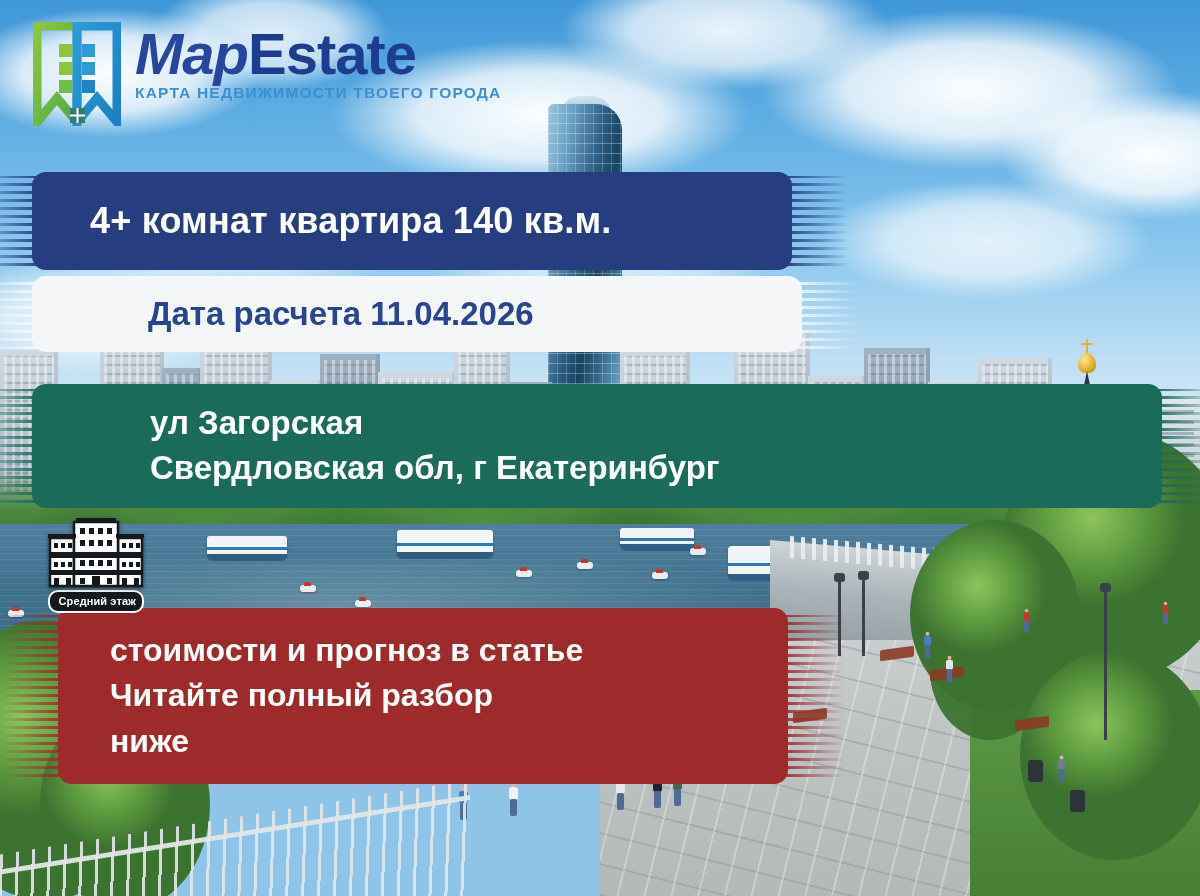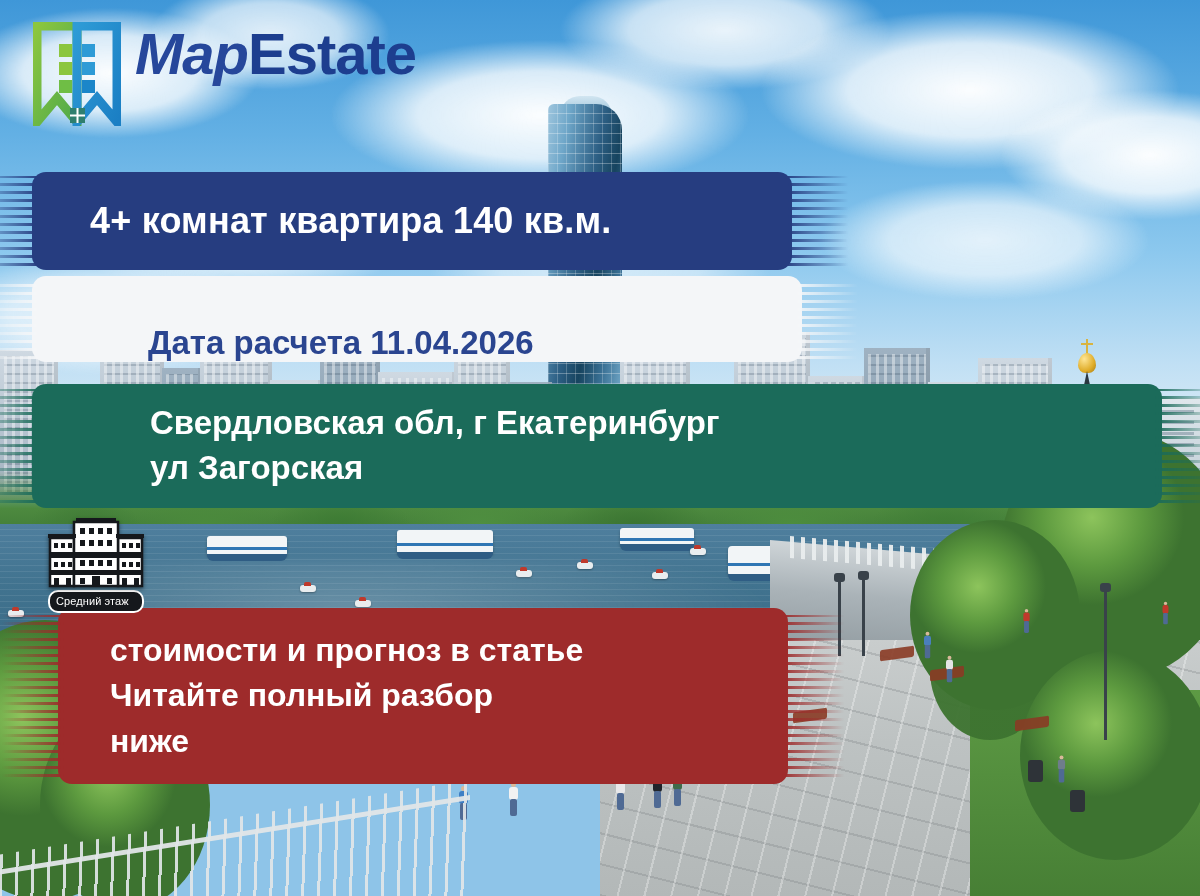--- a/index.html
+++ b/index.html
@@ -237,21 +237,21 @@
 
   
   .banner-rooms{ left:32px; top:172px; width:760px; height:98px; }
   .banner-rooms .paint{ background:#263D80; color:#263D80; }
   .banner-rooms .txt{
     color:#ffffff; font-size:36px; font-weight:700; letter-spacing:.2px;
     padding-left:58px;
   }
 
   
-  .banner-date{ left:32px; top:276px; width:770px; height:86px;align-items:flex-end; }
+  .banner-date{ left:32px; top:276px; width:770px; height:76px; }
   .banner-date .paint{ background:#f4f6f8; color:#f4f6f8; }
   .banner-date .txt{
     color:#2a4590; font-size:33px; font-weight:700;
     padding-left:116px;
   }
 
   
   .banner-address{ left:32px; top:384px; width:1130px; height:124px; }
   .banner-address .paint{ background:#1B6B5A; color:#1B6B5A; }
   .banner-address .txt{
@@ -280,21 +280,21 @@
     margin-top:2px; font-size:15.5px; font-weight:700; letter-spacing:1.2px;
     color:#3D8FD1; white-space:nowrap;
   }
 
   
   .floor-badge{ position:absolute; left:48px; top:516px; width:96px; z-index:7; }
   .floor-badge svg{ display:block; filter: drop-shadow(0 2px 2px rgba(0,0,0,.45)); }
   .floor-pill{
     margin-top:2px;
     background:#15181c; color:#fff; border:2px solid #fff; border-radius:10px;
-    font-size:11px; font-weight:400; text-align:left; padding:3px 6px 4px;
+    font-size:11px; font-weight:700; text-align:right; padding:3px 6px 4px;
     white-space:nowrap; letter-spacing:.1px;
   }
 </style>
 </head>
 <body>
 
 <div class="poster">
 
   <div class="photo">
     <div class="sky"></div>
@@ -491,38 +491,39 @@
         <rect x="49" y="40" width="13" height="13" fill="#2E9BD6"></rect>
         <rect x="49" y="58" width="13" height="13" fill="#1B86C9"></rect>
 
         <rect x="37" y="86" width="15" height="15" fill="#2F7F6E"></rect>
         <rect x="43.5" y="86" width="2" height="15" fill="#ffffff"></rect>
         <rect x="37" y="92.5" width="15" height="2" fill="#ffffff"></rect>
       </svg>
     </div>
     <div class="logo-words">
       <div class="logo-title"><span class="half">Map</span><span>Estate</span></div>
+      <div class="logo-tagline">КАРТА НЕДВИЖИМОСТИ ТВОЕГО ГОРОДА</div>
     </div>
   </div>
 
   <div class="brush banner-rooms">
     <div class="paint"></div>
     <div class="txt">4+ комнат квартира 140 кв.м.</div>
   </div>
 
   <div class="brush banner-date">
     <div class="paint"></div>
     <div class="txt">Дата расчета 11.04.2026</div>
   </div>
 
   <div class="brush banner-address">
     <div class="paint"></div>
     <div class="txt">
+      <div>ул Загорская</div>
       <div>Свердловская обл, г Екатеринбург</div>
-      <div>ул Загорская</div>
     </div>
   </div>
 
   <div class="floor-badge">
     <svg viewBox="0 0 96 72" width="96" height="72" aria-hidden="true">
 
       <rect x="2" y="22" width="24" height="48" fill="#ffffff" stroke="#15181c" stroke-width="2.5"></rect>
 
       <rect x="70" y="22" width="24" height="48" fill="#ffffff" stroke="#15181c" stroke-width="2.5"></rect>
 

